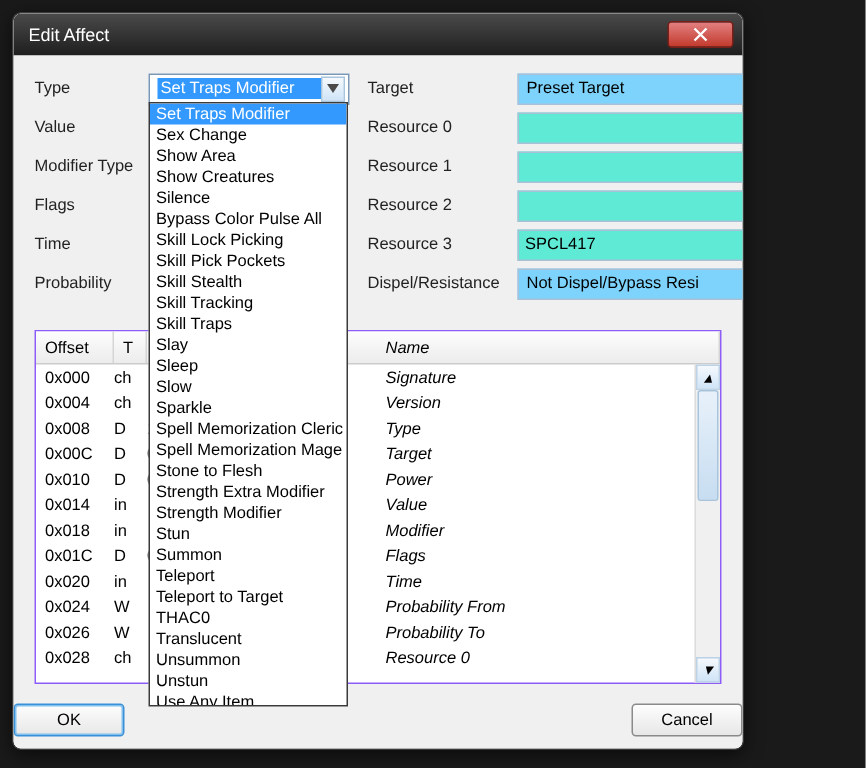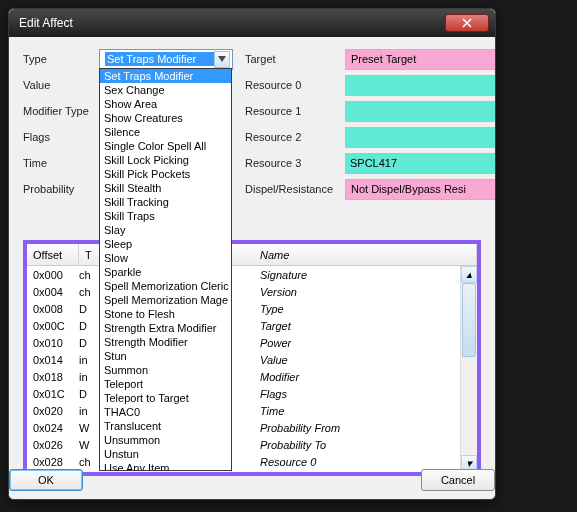--- a/index.html
+++ b/index.html
@@ -13,29 +13,29 @@
 .form-row { display: flex; align-items: center; height: 24px; margin-bottom: 2px; }
 .left-col { display: flex; flex-direction: column; position: absolute; left: 14px; top: 10px; width: 210px; }
 .right-col { display: flex; flex-direction: column; position: absolute; left: 236px; top: 10px; width: 300px; }
 .lbl { width: 76px; color: #222; }
 .lblr { width: 100px; color: #222; }
 .combo { flex: 1; height: 21px; border: 1px solid #7a98b5; background: #fff; display: flex; align-items: center; padding: 0 2px 0 5px; position: relative; }
 .combo .sel { flex: 1; background: #3399ff; color: #fff; padding: 1px 2px; }
 .combo .arrow { width: 16px; height: 17px; background: linear-gradient(#f5f9fd,#cfe4f7); border: 1px solid #a9c5de; display: flex; align-items: center; justify-content: center; }
 .combo .arrow svg { width: 8px; height: 6px; fill: #4a4a4a; }
 .textin { flex: 1; height: 21px; border: 1px solid #a9c0d6; background: #5eead4; padding: 2px 4px; font-family: inherit; font-size: 11px; }
-.combo-plain { flex: 1; height: 21px; border: 1px solid #a9c0d6; background: #f9a8d4; display: flex; align-items: center; padding: 0 2px 0 5px; }
+.combo-plain { flex: 1; height: 21px; border: 1px solid #a9c0d6; background: #7dd3fc; display: flex; align-items: center; padding: 0 2px 0 5px; }
 .combo-plain .txt { flex: 1; }
 .combo-plain .arrow { width: 14px; text-align: center; color: #444; }
 
 .dropdown { position: absolute; left: 90px; top: 31px; width: 133px; background: #fff; border: 1px solid #3a3a3a; z-index: 50; max-height: 403px; overflow: hidden; }
 .dropdown .item { padding: 0 4px; height: 14px; line-height: 14px; white-space: nowrap; overflow: hidden; cursor: pointer; }
 .dropdown .item.hl { background: #3399ff; color: #fff; }
 
-.grid { position: absolute; left: 14px; top: 203px; right: 14px; height: 236px; border: 4px solid #8b5cf6; background: #fff; display: flex; }
+.grid { position: absolute; left: 14px; top: 183px; right: 14px; height: 236px; border: 1px solid #8b5cf6; background: #fff; display: flex; }
 .grid-left { width: 205px; border-right: 1px solid #ccc; display: flex; flex-direction: column; }
 .grid-right { flex: 1; display: flex; flex-direction: column; position: relative; font-style: italic; }
 .grid-head { height: 22px; background: linear-gradient(#fdfdfd,#ececec); border-bottom: 1px solid #ccc; display: flex; align-items: center; }
 .grid-head .hcell { padding: 0 6px; border-right: 1px solid #d5d5d5; height: 100%; display: flex; align-items: center; }
 .grid-body { flex: 1; overflow: hidden; }
 .grow { display: flex; height: 17px; align-items: center; }
 .grow .c1 { width: 52px; padding-left: 6px; }
 .grow .c2 { width: 22px; }
 .grow .c3 { flex: 1; }
 .namecell { padding-left: 28px; height: 17px; display: flex; align-items: center; }
@@ -123,21 +123,21 @@
         </div>
       </div>
     </div>
 
     <div class="dropdown" id="dropdown">
         <div class="item hl">Set Traps Modifier</div>
         <div class="item">Sex Change</div>
         <div class="item">Show Area</div>
         <div class="item">Show Creatures</div>
         <div class="item">Silence</div>
-        <div class="item">Single Color Spell All</div>
+        <div class="item">Bypass Color Pulse All</div>
         <div class="item">Skill Lock Picking</div>
         <div class="item">Skill Pick Pockets</div>
         <div class="item">Skill Stealth</div>
         <div class="item">Skill Tracking</div>
         <div class="item">Skill Traps</div>
         <div class="item">Slay</div>
         <div class="item">Sleep</div>
         <div class="item">Slow</div>
         <div class="item">Sparkle</div>
         <div class="item">Spell Memorization Cleric</div>

